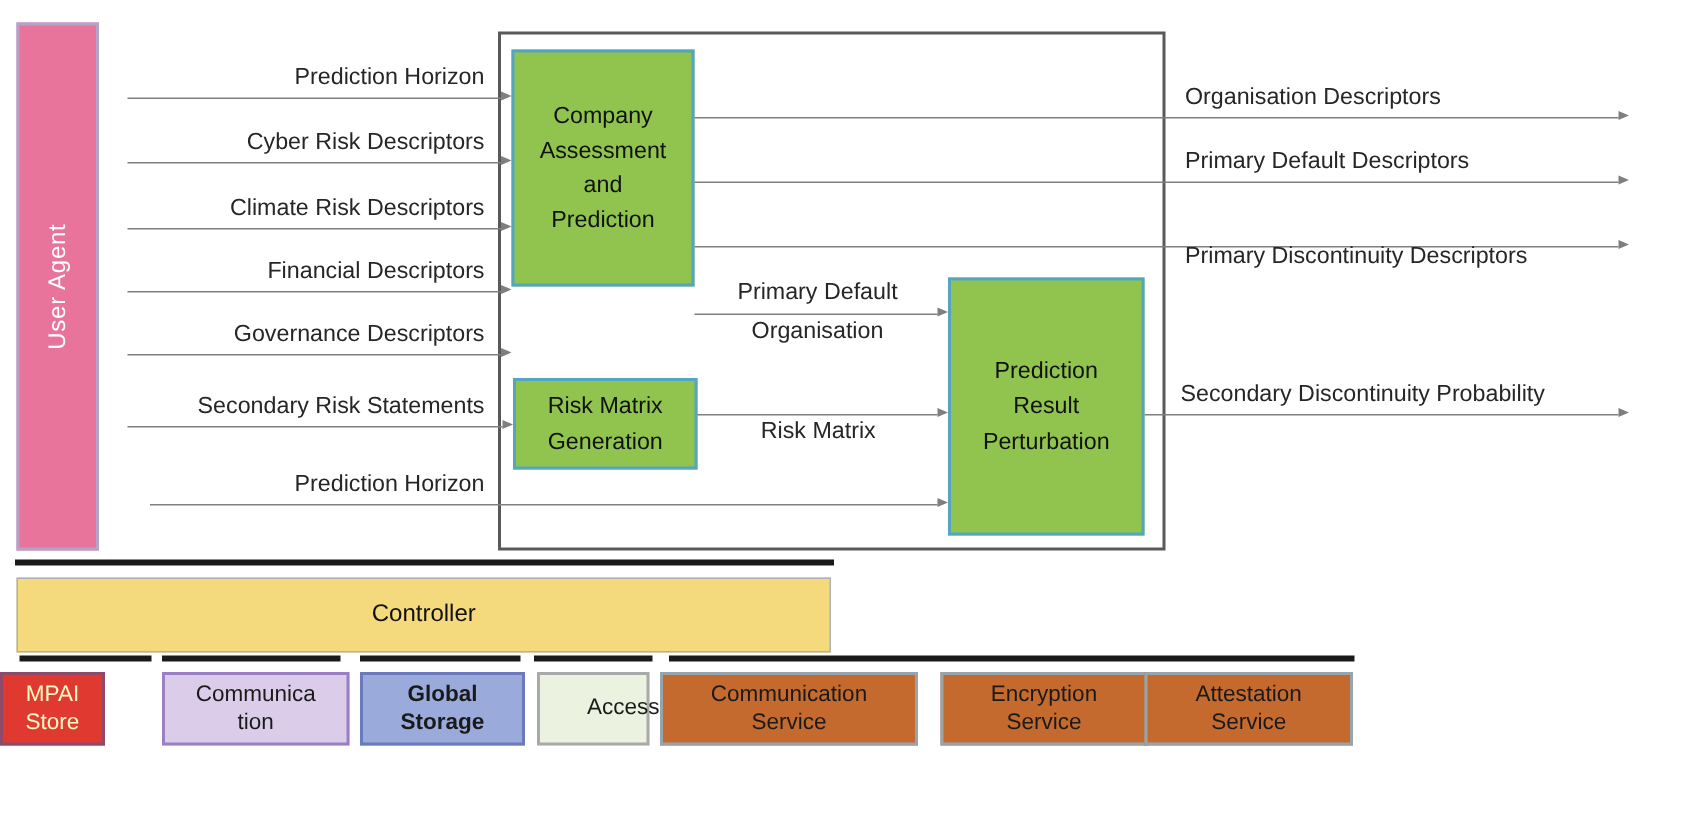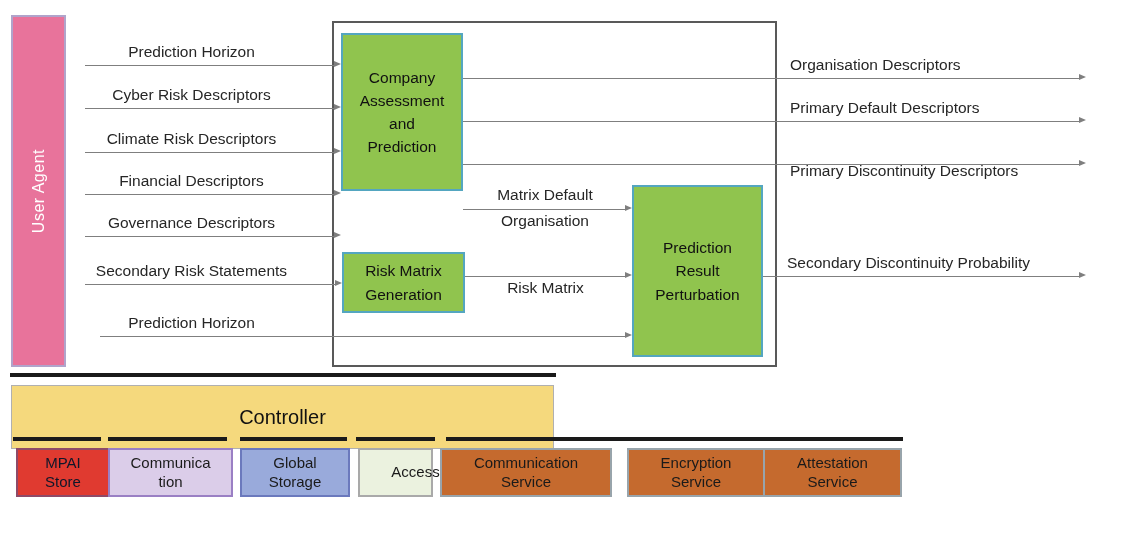--- a/index.html
+++ b/index.html
@@ -24,37 +24,37 @@
   .aim-riskmatrix{left:342px;top:252px;width:123px;height:61px;}
   .aim-perturb{left:632px;top:185px;width:131px;height:172px;}
 
   
   .hline{position:absolute;height:0;border-top:1.5px solid #7f7f7f;}
   .hline.arrow::after{content:"";position:absolute;right:-7px;top:-4.7px;width:0;height:0;
       border-left:7px solid #7f7f7f;border-top:3.8px solid transparent;border-bottom:3.8px solid transparent;}
 
   
   .lbl{position:absolute;font-size:15.5px;color:#262626;white-space:nowrap;}
-  .in-lbl{left:60px;width:263px;text-align:center;}
+  .in-lbl{left:60px;width:263px;text-align:right;}
   .mid-lbl{text-align:center;}
 
   
   .bar{position:absolute;height:4px;background:#1a1a1a;}
-  .controller{position:absolute;left:11px;top:385px;width:543px;height:64px;
+  .controller{position:absolute;left:11px;top:385px;width:543px;height:50px;
       background:#f5d97d;border:1px solid #b0b0b0;box-sizing:border-box;
-      display:flex;align-items:center;justify-content:center;font-size:20px;color:#111;}
+      display:flex;align-items:center;justify-content:center;font-size:16px;color:#111;}
 
   
   .svc{position:absolute;top:448px;height:49px;box-sizing:border-box;border:2px solid;
        display:flex;align-items:center;justify-content:center;text-align:center;
        font-size:15px;line-height:1.25;color:#1a1a1a;}
   .svc span{white-space:pre-line;}
-  .svc-mpai{left:16px;width:94px;background:#e03a30;border-color:#8e4a68;color:#0f172a;}
+  .svc-mpai{left:0;width:70px;background:#e03a30;border-color:#8e4a68;color:#fef9c3;}
   .svc-comm{left:108px;width:125px;background:#dbcde9;border-color:#9a7fc4;}
-  .svc-storage{left:240px;width:110px;background:#99aadb;border-color:#6b79bd;}
+  .svc-storage{left:240px;width:110px;background:#99aadb;border-color:#6b79bd;font-weight:bold;}
   .svc-access{left:358px;width:75px;background:#ebf2df;border-color:#a9a9a9;padding-left:40px;}
   .svc-brown{background:#c56a2e;border-color:#98a4ab;}
   .svc-commsvc{left:440px;width:172px;}
   .svc-enc{left:627px;width:138px;}
   .svc-att{left:763px;width:139px;}
 </style>
 </head>
 <body>
 
 <div class="canvas">
@@ -101,21 +101,21 @@
   <div class="hline arrow" style="left:463px;top:121px;width:616px;"></div>
   <div class="hline arrow" style="left:463px;top:164px;width:616px;"></div>
   <div class="hline arrow" style="left:763px;top:276px;width:316px;"></div>
 
   <div class="lbl" style="left:790px;top:56px;">Organisation Descriptors</div>
   <div class="lbl" style="left:790px;top:99px;">Primary Default Descriptors</div>
   <div class="lbl" style="left:790px;top:142px;margin-top:20px;">Primary Discontinuity Descriptors</div>
   <div class="lbl" style="left:787px;top:254px;">Secondary Discontinuity Probability</div>
 
   <div class="hline arrow" style="left:463px;top:209px;width:162px;"></div>
-  <div class="lbl mid-lbl" style="left:466px;top:186px;width:158px;">Matrix Default</div>
+  <div class="lbl mid-lbl" style="left:466px;top:186px;width:158px;">Primary Default</div>
   <div class="lbl mid-lbl" style="left:466px;top:212px;width:158px;">Organisation</div>
 
   <div class="hline arrow" style="left:465px;top:276px;width:160px;"></div>
   <div class="lbl mid-lbl" style="left:468px;top:279px;width:155px;">Risk Matrix</div>
 
   <div class="bar" style="left:10px;top:373px;width:546px;"></div>
   <div class="controller">
     <span>Controller</span>
   </div>
 

